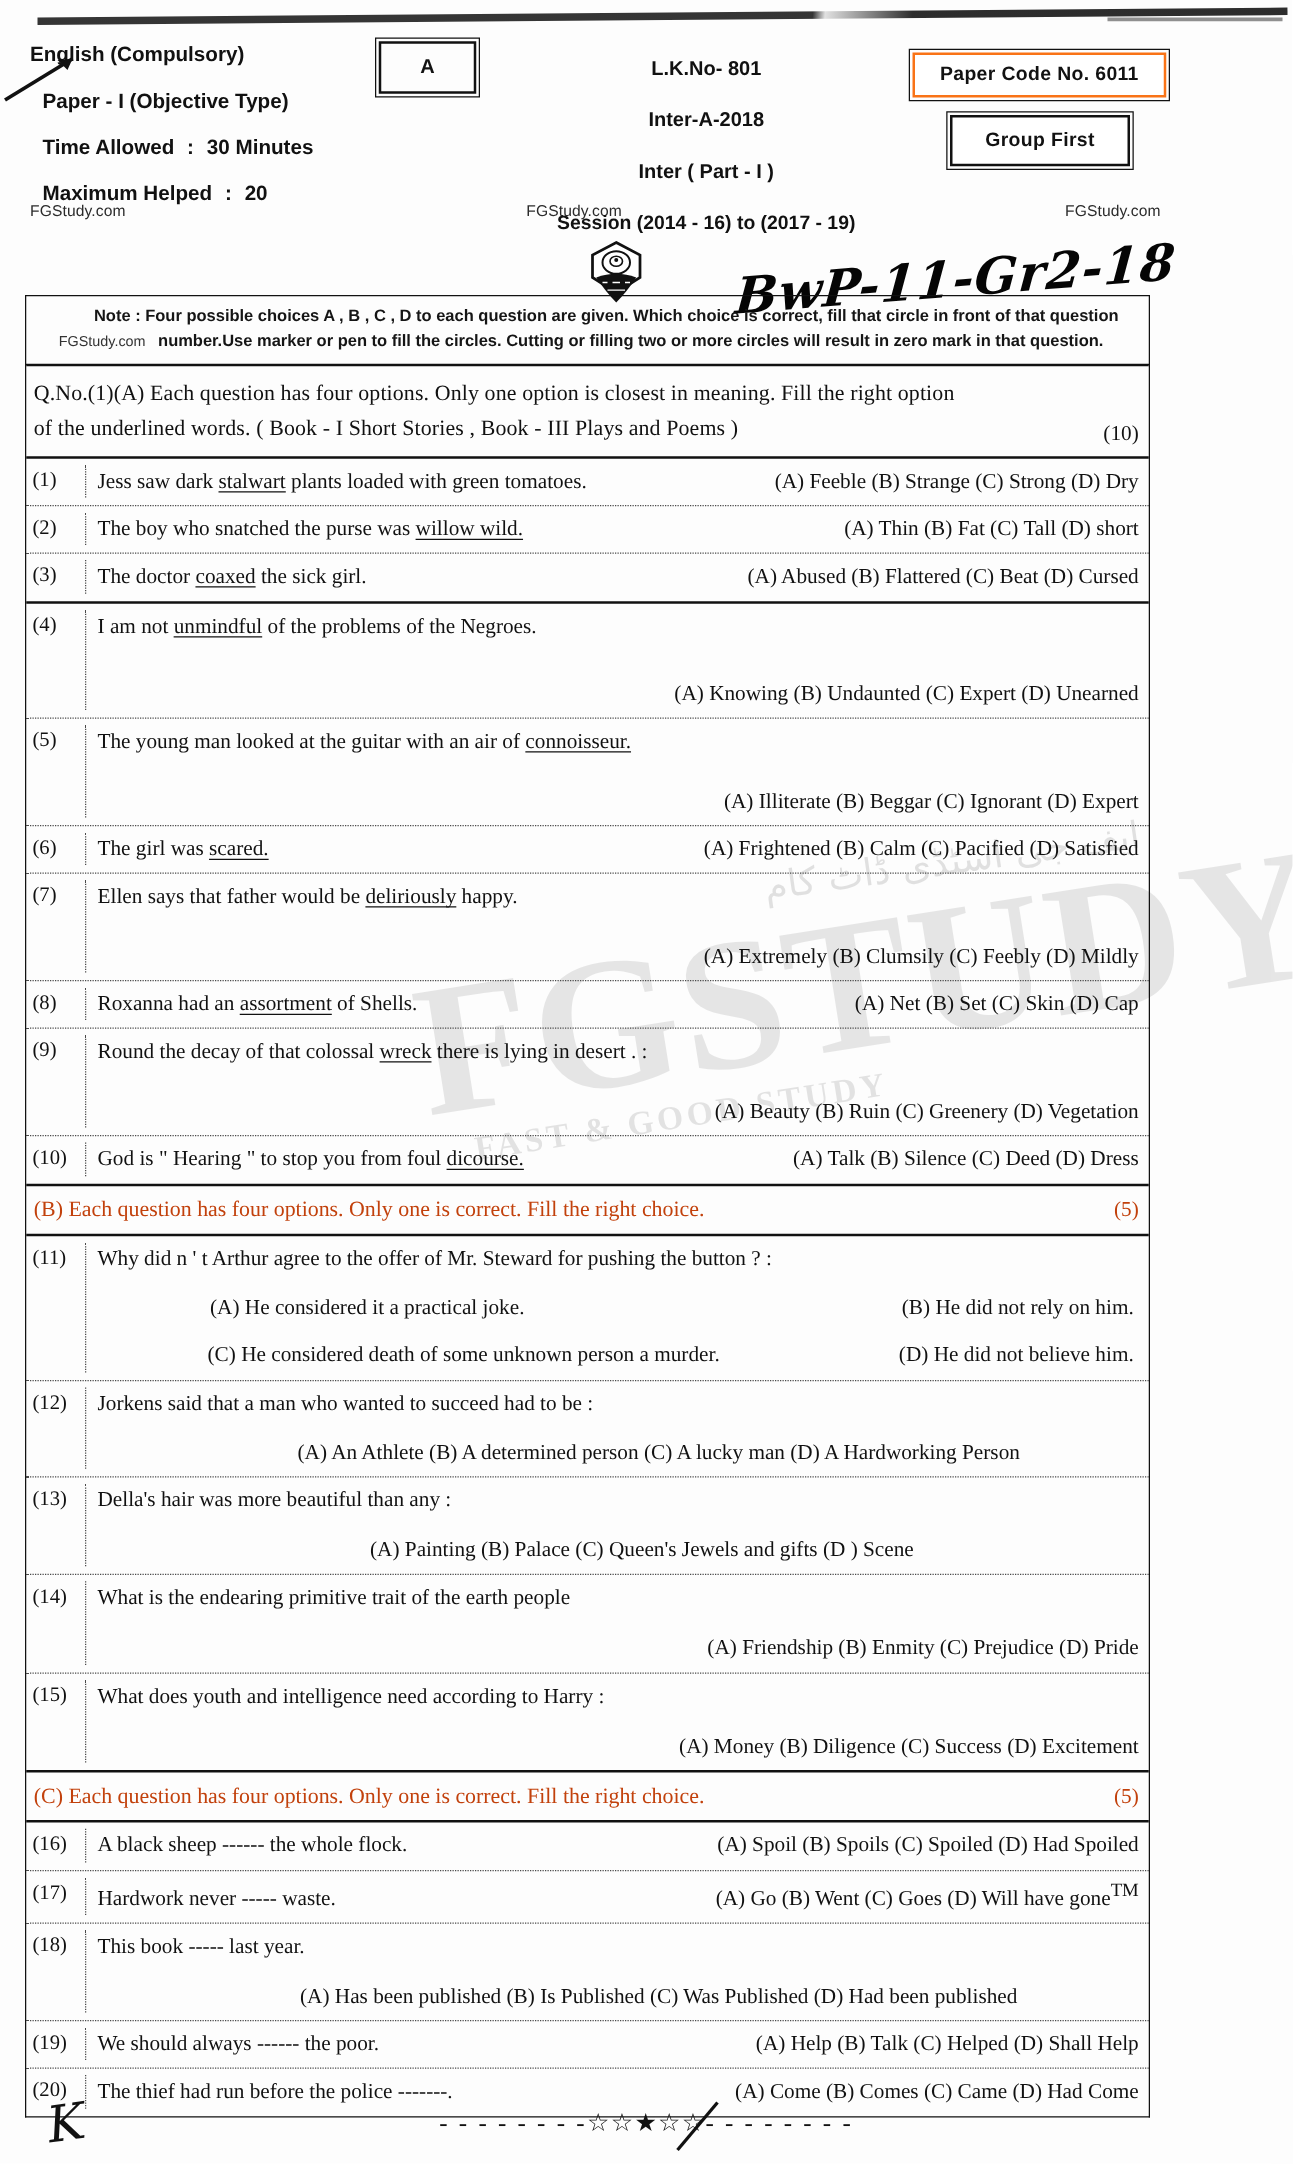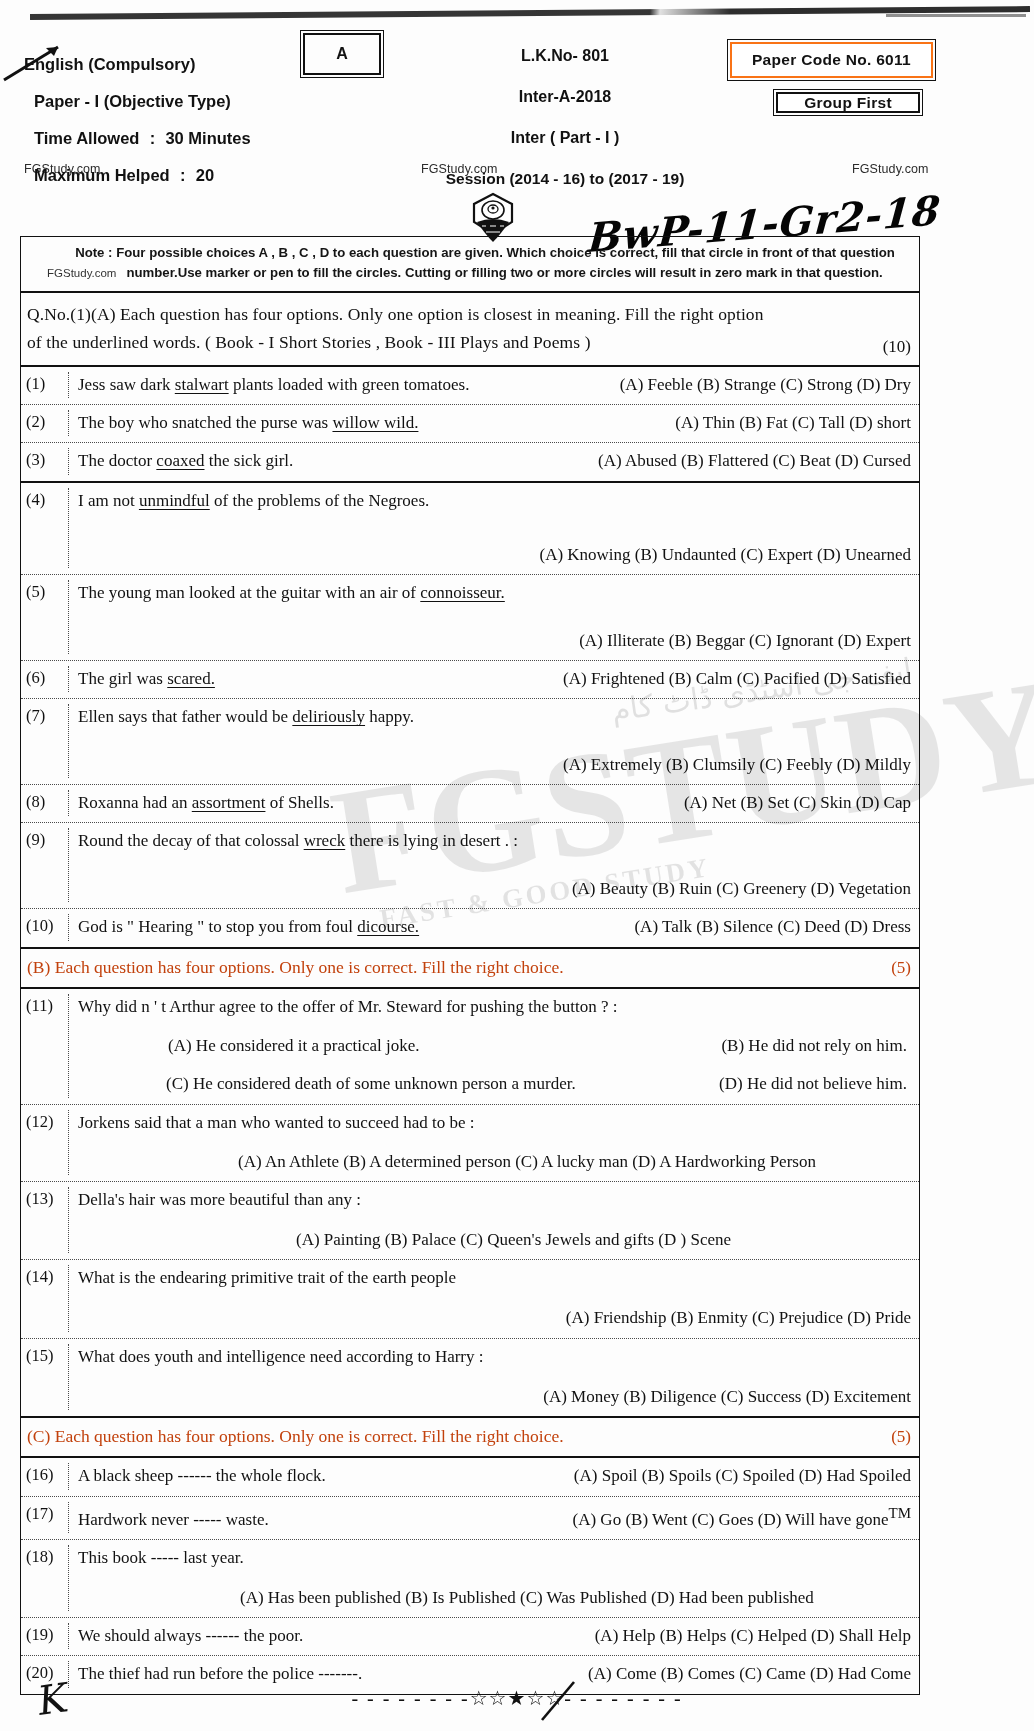--- a/index.html
+++ b/index.html
@@ -85,21 +85,20 @@
   
   .hdr-left {
     position: absolute;
     left: 24px; top: 36px;
     width: 330px;
     font-family: "Liberation Sans", sans-serif;
     font-weight: 700;
     font-size: 16.5px;
     line-height: 1;
     color: #111;
-    margin-top: 20px;
   }
   .hdr-left .row { margin-bottom: 20.5px; white-space: nowrap; }
   .hdr-left .row.ind { padding-left: 10px; }
   .hdr-left .lbl { display: inline-block; }
   .hdr-left .colon { display: inline-block; width: 26px; text-align: center; }
 
   .arrow-mark {
     position: absolute;
     left: 2px; top: 42px;
     width: 62px; height: 40px;
@@ -139,22 +138,22 @@
     outline: 1.5px solid #111;
     outline-offset: 2px;
     display: flex; align-items: center; justify-content: center;
     font-family: "Liberation Sans", sans-serif;
     font-size: 15.5px; font-weight: 700;
     background: #fff;
     letter-spacing: .3px;
   }
   .box-group {
     position: absolute;
-    left: 776px; top: 92px;
-    width: 144px; height: 21px;
+    left: 760px; top: 92px;
+    width: 144px; height: 41px;
     border: 2px solid #111;
     outline: 1.5px solid #111;
     outline-offset: 2px;
     display: flex; align-items: center; justify-content: center;
     font-family: "Liberation Sans", sans-serif;
     font-size: 15.5px; font-weight: 700;
     background: #fff;
     letter-spacing: .3px;
   }
 
@@ -578,21 +577,21 @@
         <div>This book  -----  last year.</div>
         <div class="opts-indent" style="padding-left:162px;">(A) Has been published (B)  Is Published  (C)  Was Published  (D) Had been published</div>
       </div>
     </div>
 
     <div class="qrow">
       <div class="qnum">(19)</div>
       <div class="qbody">
         <div class="qline">
           <span class="stem">We should always ------ the  poor.</span>
-          <span class="opts">(A)  Help (B)  Helps   (C)  Helped   (D) Shall  Help</span>
+          <span class="opts">(A)  Help (B)  Talk   (C)  Helped   (D) Shall  Help</span>
         </div>
       </div>
     </div>
 
     <div class="qrow">
       <div class="qnum">(20)</div>
       <div class="qbody">
         <div class="qline">
           <span class="stem">The thief  had run  before the police -------.</span>
           <span class="opts">(A) Come  (B) Comes   (C)  Came   (D) Had Come</span>

